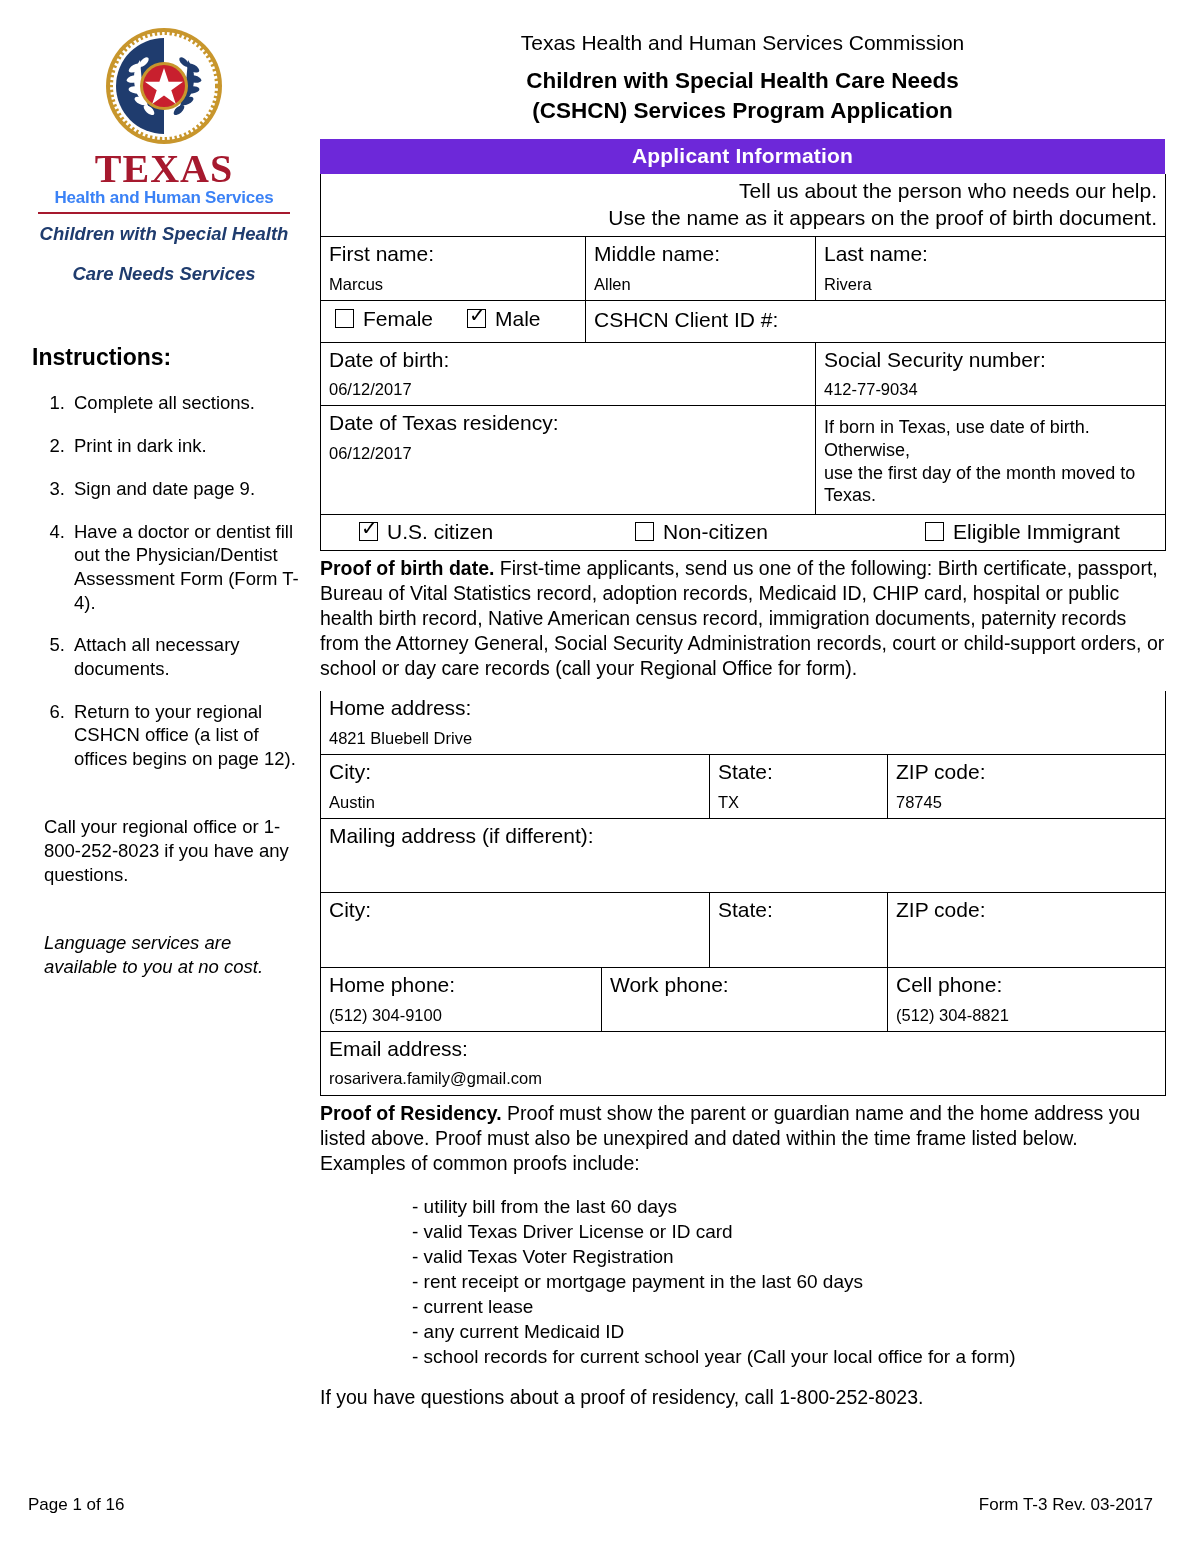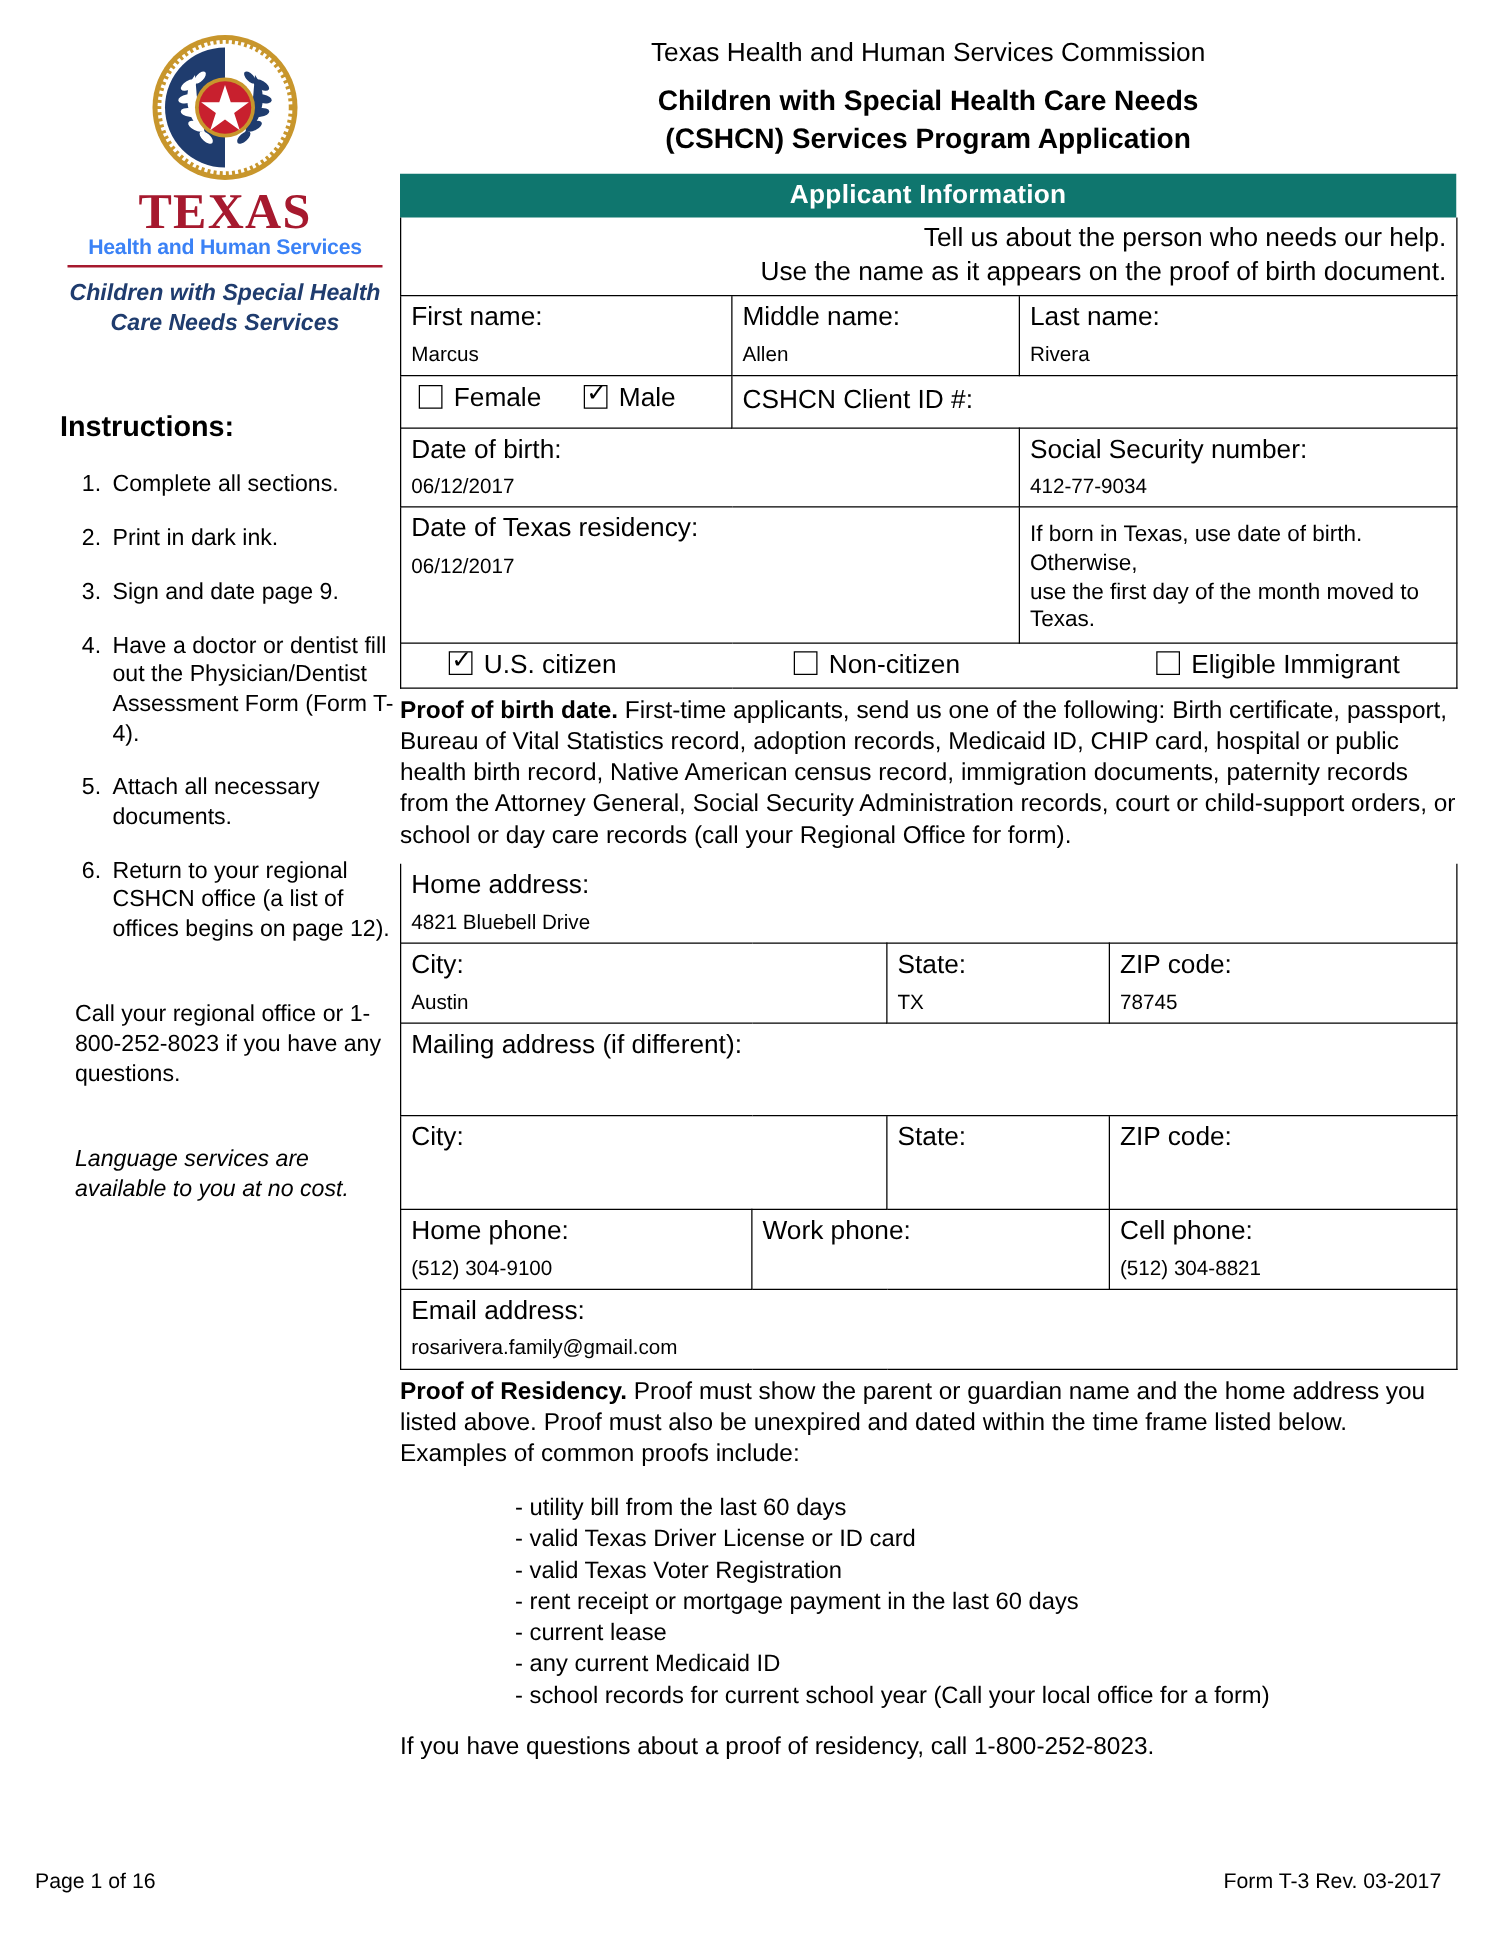--- a/index.html
+++ b/index.html
@@ -16,21 +16,21 @@
   }
   .page {
     width: 1200px; height: 1553px;
     position: relative;
     padding: 0;
   }
 
   
   .left-col {
     position: absolute;
-    left: 44px; top: 26px;
+    left: 28px; top: 26px;
     width: 272px;
   }
   .logo-wrap { text-align: center; }
   .seal { display: block; margin: 0 auto; }
   .texas-word {
     font-family: "Liberation Serif", serif;
     font-size: 40px;
     font-weight: 700;
     color: #a6192e;
     letter-spacing: 1px;
@@ -104,21 +104,21 @@
   .doc-title {
     text-align: center;
     font-size: 22.5px;
     font-weight: 700;
     line-height: 1.32;
     margin-top: 10px;
   }
 
   
   .sec-bar {
-    background: #0f766e;
+    background: #6d28d9;
     color: #ffffff;
     text-align: center;
     font-size: 21px;
     font-weight: 700;
     padding: 5px 0 6px 0;
     letter-spacing: 0.2px;
   }
 
   table.form {
     width: 845px;
@@ -256,21 +256,21 @@
         </g>
         <circle cx="60" cy="60" r="24" fill="#c8962c"></circle>
         <circle cx="60" cy="60" r="21" fill="#c8202e"></circle>
         <polygon points="60,42 64.6,55.8 79.1,55.8 67.3,64.3 71.8,78.1 60,69.6 48.2,78.1 52.7,64.3 40.9,55.8 55.4,55.8" fill="#ffffff"></polygon>
       </svg>
 
       <div class="texas-word">TEXAS</div>
       <div class="hhs-line">Health and Human Services</div>
       <div class="hhs-rule"></div>
       <div class="cshcn-line">Children with Special  Health</div>
-      <div class="cshcn-line" style="margin-top:0">Care Needs Services</div>
+      <div class="cshcn-line" style="margin-top:16px">Care Needs Services</div>
     </div>
 
     <div class="instructions-head">Instructions:</div>
     <ol class="instructions">
       <li>Complete all sections.</li>
       <li>Print in dark ink.</li>
       <li>Sign and date page 9.</li>
       <li>Have a doctor or dentist fill out the Physician/Dentist Assessment Form (Form T-4).</li>
       <li>Attach all necessary documents.</li>
       <li>Return to your regional CSHCN office (a list of offices begins on page 12).</li>

